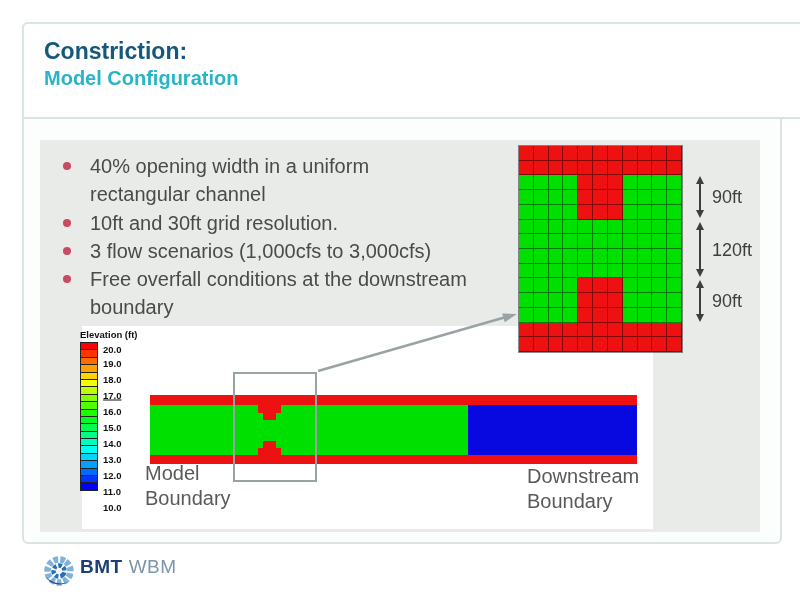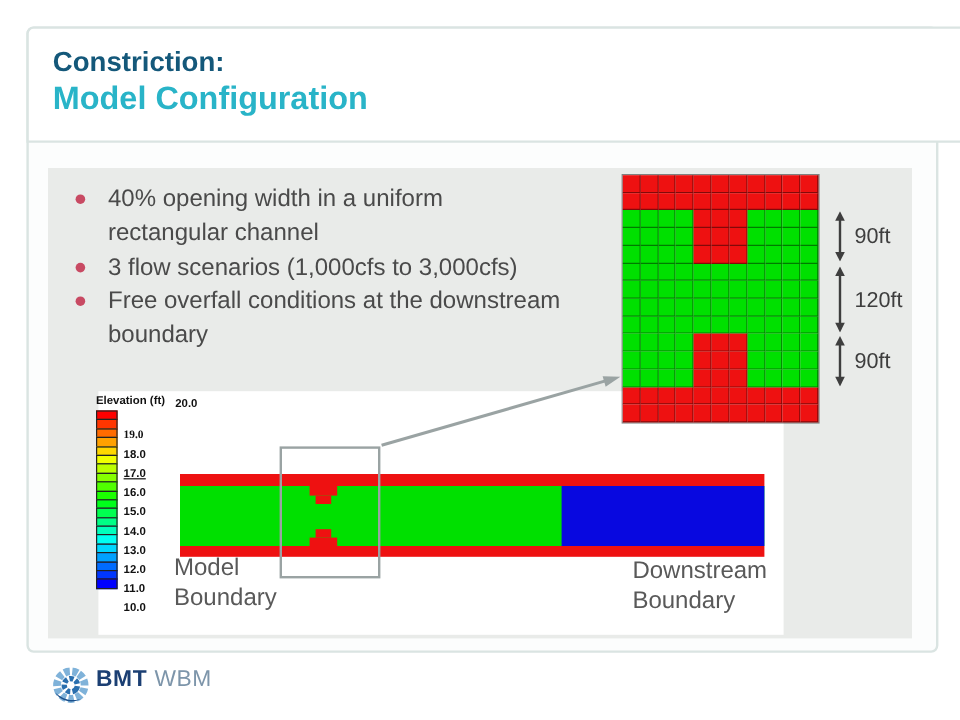--- a/index.html
+++ b/index.html
@@ -3,21 +3,21 @@
 <meta charset="utf-8">
 <style>
   html,body{margin:0;padding:0;background:#fff;width:800px;height:600px;overflow:hidden;
     font-family:"Liberation Sans", sans-serif;}
   .slide{position:relative;width:800px;height:600px;background:#fff;}
   .frame{position:absolute;left:22px;top:22px;width:756px;height:518px;
     border:2px solid var(--frame);border-radius:6px;background:#fcfdfd;}
   .title-box{position:absolute;left:22px;top:22px;width:788px;height:97px;background:#fff;
     border:2px solid var(--frame);border-radius:6px 6px 0 0;box-sizing:border-box;}
   .t1{position:absolute;left:20px;top:14px;font-size:23px;font-weight:bold;color:var(--navy);}
-  .t2{position:absolute;left:20px;top:43px;font-size:27px;font-weight:bold;color:var(--teal);}
+  .t2{position:absolute;left:20px;top:43px;font-size:20px;font-weight:bold;color:var(--teal);}
   .panel{position:absolute;left:40px;top:140px;width:720px;height:392px;background:var(--panel);}
   .bullets{position:absolute;left:60px;top:152px;width:470px;}
   .bullet{position:relative;padding-left:30px;font-size:20px;line-height:28.3px;color:var(--text);}
   .bullet .dot{position:absolute;left:3px;top:10px;width:8px;height:8px;border-radius:50%;
     background:var(--bullet);}
   .grid-figure{position:absolute;left:518px;top:145px;width:165px;height:208px;display:grid;
     grid-template-columns:repeat(11,1fr);grid-template-rows:repeat(14,1fr);
     border:1px solid rgba(0,0,0,.45);box-sizing:border-box;}
   .cell{border-right:1px solid rgba(0,0,0,.45);border-bottom:1px solid rgba(0,0,0,.45);}
   .cell.R{background:var(--red);}
@@ -55,20 +55,21 @@
 
   <div class="title-box">
     <div class="t1">Constriction:</div>
     <div class="t2">Model Configuration</div>
   </div>
 
   <div class="panel"></div>
 
   <div class="bullets" id="bullets">
       <div class="bullet"><span class="dot"></span><span>40% opening width in a uniform</span><br><span>rectangular channel</span></div>
+      <div class="bullet"><span class="dot"></span><span>10ft and 30ft grid resolution.</span></div>
       <div class="bullet"><span class="dot"></span><span>3 flow scenarios (1,000cfs to 3,000cfs)</span></div>
       <div class="bullet"><span class="dot"></span><span>Free overfall conditions at the downstream</span><br><span>boundary</span></div>
     </div>
 
   <div class="img-panel">
     <div class="legend-title" style="left:-2px;">Elevation (ft)</div>
     <div class="legend-bar" id="legendBar" style="left:-2px;">
         <div class="legend-seg" style="background: rgb(255, 0, 0);"></div>
         <div class="legend-seg" style="background: rgb(255, 54, 0);"></div>
         <div class="legend-seg" style="background: rgb(255, 107, 0);"></div>
@@ -84,22 +85,22 @@
         <div class="legend-seg" style="background: rgb(0, 255, 134);"></div>
         <div class="legend-seg" style="background: rgb(0, 255, 188);"></div>
         <div class="legend-seg" style="background: rgb(0, 255, 241);"></div>
         <div class="legend-seg" style="background: rgb(0, 215, 255);"></div>
         <div class="legend-seg" style="background: rgb(0, 161, 255);"></div>
         <div class="legend-seg" style="background: rgb(0, 107, 255);"></div>
         <div class="legend-seg" style="background: rgb(0, 54, 255);"></div>
         <div class="legend-seg" style="background: rgb(0, 0, 255);"></div>
       </div>
     <div id="legendTicks">
-        <div class="legend-tick" style="top: 11px; margin-left: 43px;">20.0</div>
-        <div class="legend-tick" style="top: 37.16px; font-family: Liberation Serif, serif;">19.0</div>
+        <div class="legend-tick" style="top: 23px;">20.0</div>
+        <div class="legend-tick" style="top: 37.16px;">19.0</div>
         <div class="legend-tick" style="top: 53.12px;">18.0</div>
         <div class="legend-tick" style="top: 69.08px; text-decoration: underline;">17.0</div>
         <div class="legend-tick" style="top: 85.04px;">16.0</div>
         <div class="legend-tick" style="top: 101px;">15.0</div>
         <div class="legend-tick" style="top: 116.96px;">14.0</div>
         <div class="legend-tick" style="top: 132.92px;">13.0</div>
         <div class="legend-tick" style="top: 148.88px;">12.0</div>
         <div class="legend-tick" style="top: 164.84px;">11.0</div>
         <div class="legend-tick" style="top: 180.8px;">10.0</div>
       </div>

